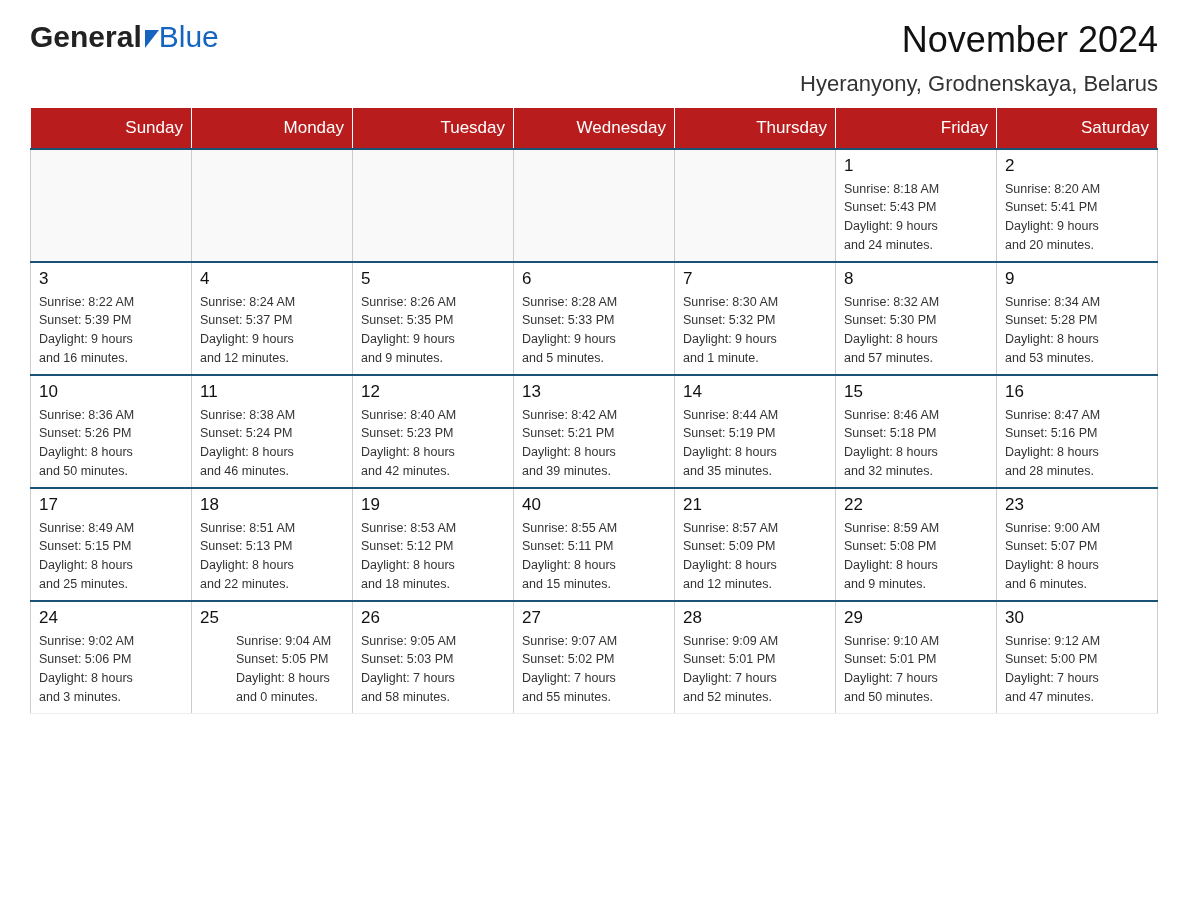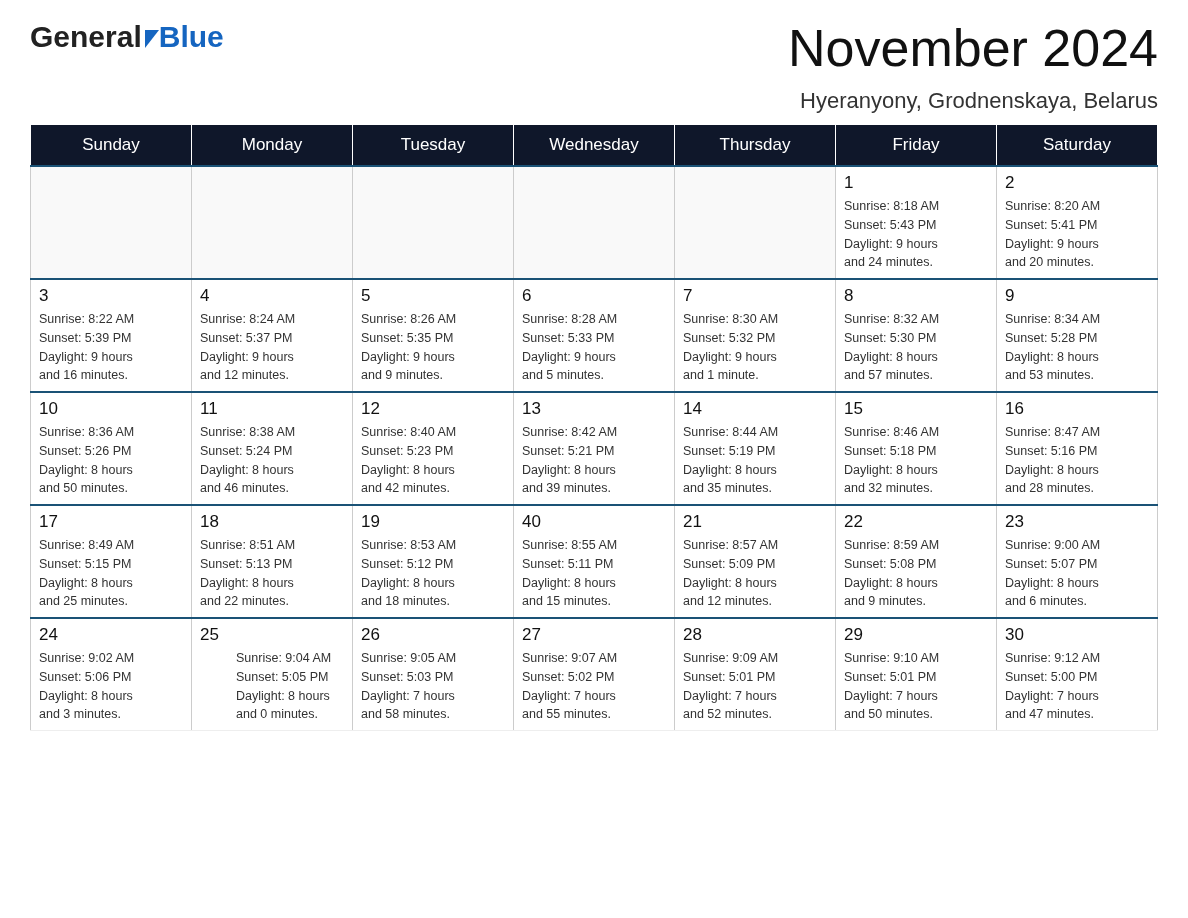--- a/index.html
+++ b/index.html
@@ -13,42 +13,42 @@
     .header-area {
       display: flex;
       justify-content: space-between;
       align-items: flex-start;
       margin-bottom: 10px;
     }
     .title-area {
       text-align: right;
     }
     .page-title {
-      font-size: 52px;
+      font-size: 36px;
       font-weight: normal;
       color: #111;
       line-height: 1.1;
     }
     .page-subtitle {
       font-size: 22px;
       color: #333;
       margin-top: 11px;
     }
     .calendar {
       width: 100%;
       border-collapse: collapse;
       margin-top: 10px;
     }
     .calendar th {
-      background-color: #0f172a;
+      background-color: #b91c1c;
       color: #fff;
       font-size: 17px;
       font-weight: normal;
       padding: 10px 8px;
-      text-align: center;
+      text-align: right;
       border: 1px solid #fff;
     }
     .calendar td {
       vertical-align: top;
       padding: 6px 8px;
       border-top: 2px solid #1a5276;
       border-right: 1px solid #ccc;
       border-bottom: 1px solid #eee;
       border-left: none;
       width: calc(100% / 7);
@@ -91,21 +91,21 @@
       width: 0;
       height: 0;
       border-style: solid;
       border-width: 18px 14px 0 0;
       border-color: #1565c0 transparent transparent transparent;
       margin-left: 3px;
       margin-top: 4px;
     }
     .blue-text {
       font-size: 30px;
-      font-weight: bold;
+      font-weight: normal;
       color: #1565c0;
     }
   </style>
 </head>
 <body>
 
 <div class="header-area">
   <div class="logo-wrapper">
     <div class="logo-row1">
       <span class="general-text">General</span>

